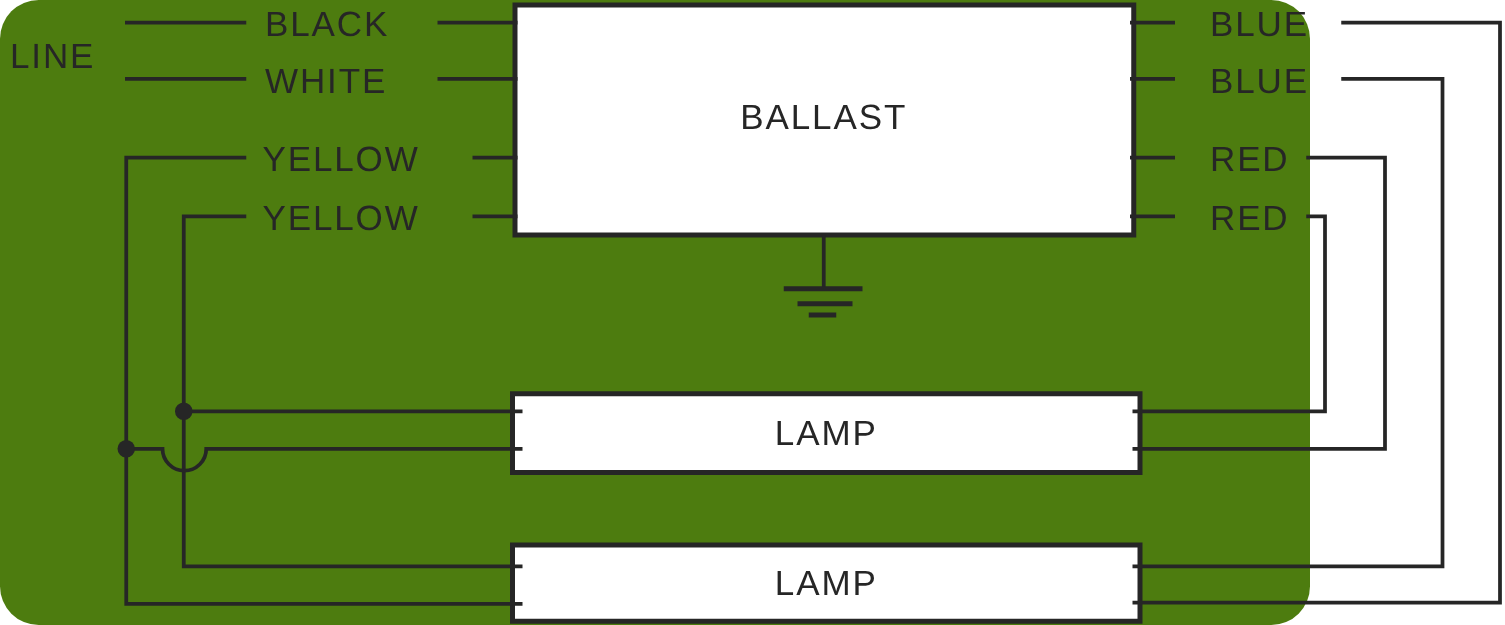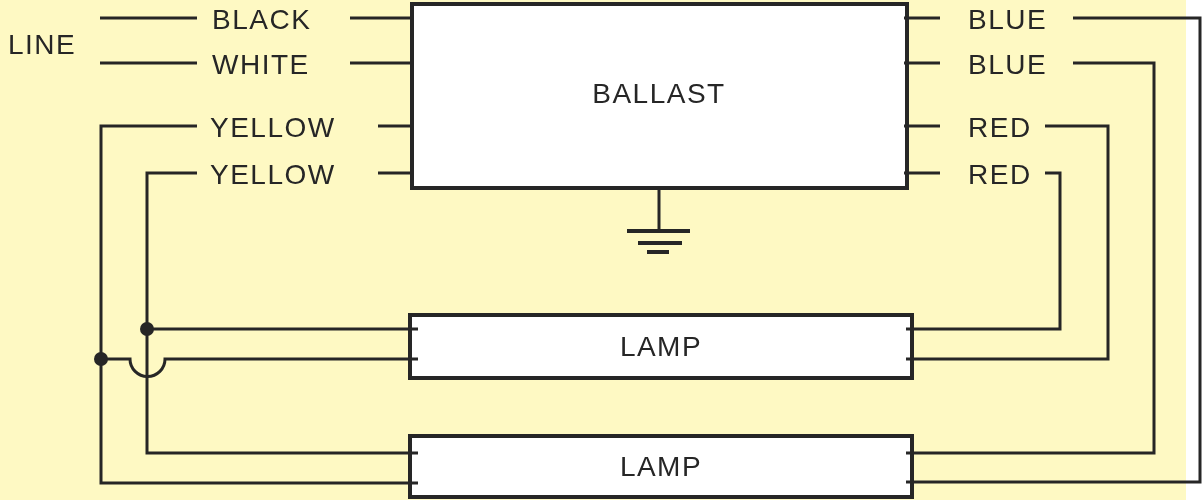--- a/index.html
+++ b/index.html
@@ -5,23 +5,24 @@
   html, body {
     margin: 0;
     padding: 0;
     background: #ffffff;
     width: 1204px;
     height: 500px;
     overflow: hidden;
   }
   .diagram-wrap {
     position: relative;
-    width: 1186px;
+    width: 1048px;
     height: 500px;
-    background: #fef9c3;
+    background: #4d7c0f;
+    border-radius: 31px;
   }
   svg { display: block; }
   .wire {
     fill: none;
     stroke: #262626;
     stroke-width: 3;
     stroke-linecap: butt;
     stroke-linejoin: miter;
   }
   .box {

